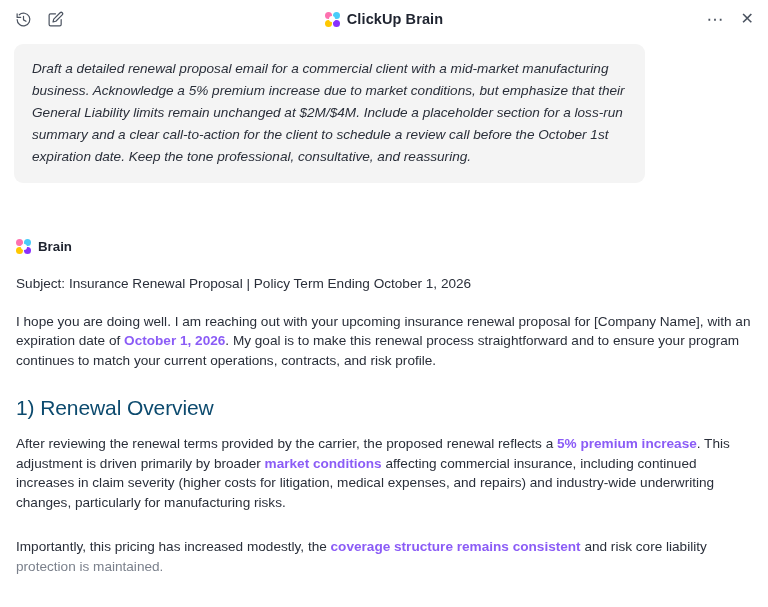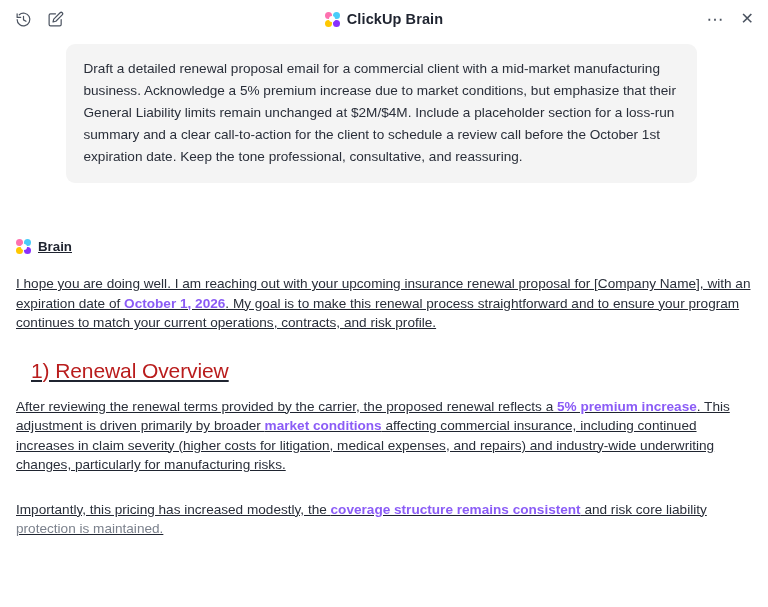--- a/index.html
+++ b/index.html
@@ -100,36 +100,36 @@
     overflow: hidden;
     padding: 0;
     position: relative;
   }
   .inner {
     padding: 6px 14px 0 14px;
   }
 
   .prompt-row {
     display: flex;
-    justify-content: center;
+    justify-content: flex-start;
     padding-right: 6px;
+    font-style: italic;
   }
   .prompt-bubble {
     background: #f4f4f4;
     border-radius: 9px;
     padding: 14px 18px 15px 18px;
     width: 631px;
     font-size: 13.6px;
     line-height: 22px;
     color: #2a2f3a;
   }
 
   .answer {
     padding: 0 2px;
-    text-decoration: underline;
   }
   .brain-label {
     display: flex;
     align-items: center;
     gap: 7px;
     margin-top: 56px;
     margin-bottom: 20px;
   }
   .brain-label .name {
     font-size: 13.3px;
@@ -142,22 +142,22 @@
     line-height: 19.5px;
     color: #2a2f3a;
     margin: 0 0 18px 0;
   }
   .para.tight { margin-bottom: 25px; }
   .para b { font-weight: bold; color: #8b5cf6; }
 
   h2.section {
     font-size: 21px;
     font-weight: normal;
-    color: #b91c1c;
-    margin: 26px 0 14px 15px;
+    color: #0c4a6e;
+    margin: 26px 0 14px 0;
     letter-spacing: -0.1px;
   }
 
   .fade-last {
     position: relative;
   }
   .cut {
     color: #7b818c;
   }
 
@@ -222,20 +222,21 @@
           <span class="brain-logo">
             <i class="p1"></i>
               <i class="p2"></i>
               <i class="p3"></i>
               <i class="p4"></i>
               <i class="ctr"></i>
           </span>
           <span class="name">Brain</span>
         </div>
 
+        <p class="para">Subject: Insurance Renewal Proposal | Policy Term Ending October 1, 2026</p>
 
 
         <p class="para"><span>I hope you are doing well. I am reaching out with your upcoming insurance renewal proposal for [Company Name], with an expiration date of </span><b>October 1, 2026</b><span>. My goal is to make this renewal process straightforward and to ensure your program continues to match your current operations, contracts, and risk profile.</span></p>
 
         <h2 class="section">1) Renewal Overview</h2>
 
         <p class="para tight"><span>After reviewing the renewal terms provided by the carrier, the proposed renewal reflects a </span><b>5% premium increase</b><span>. This adjustment is driven primarily by broader </span><b>market conditions</b><span> affecting commercial insurance, including continued increases in claim severity (higher costs for litigation, medical expenses, and repairs) and industry-wide underwriting changes, particularly for manufacturing risks.</span></p>
 
         <p class="para fade-last"><span>Importantly, this pricing has increased modestly, the </span><b>coverage structure remains consistent</b><span> and risk core liability</span><br><span class="cut">protection is maintained.</span></p>
 

